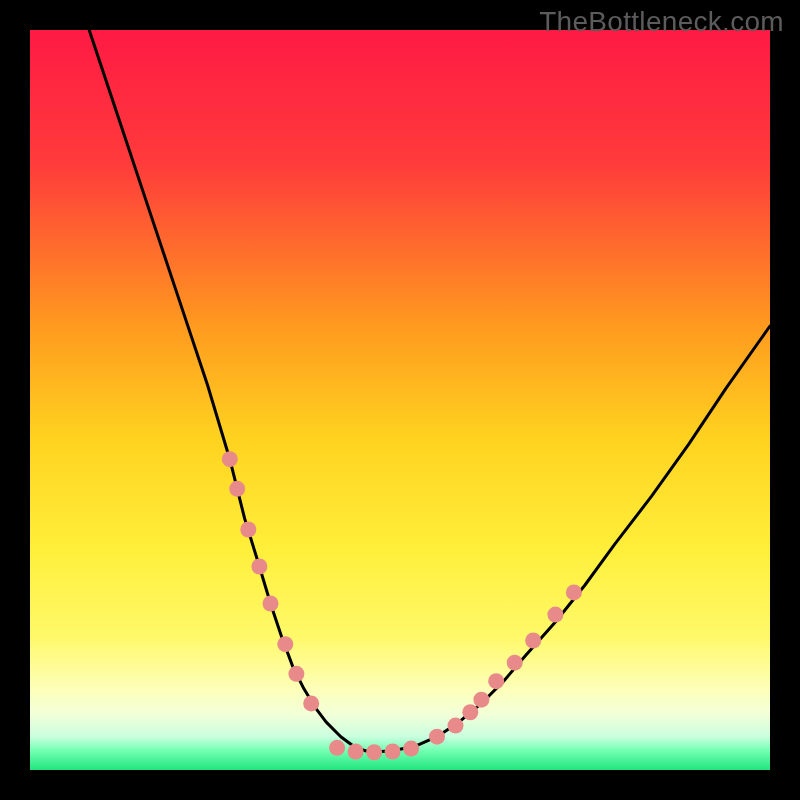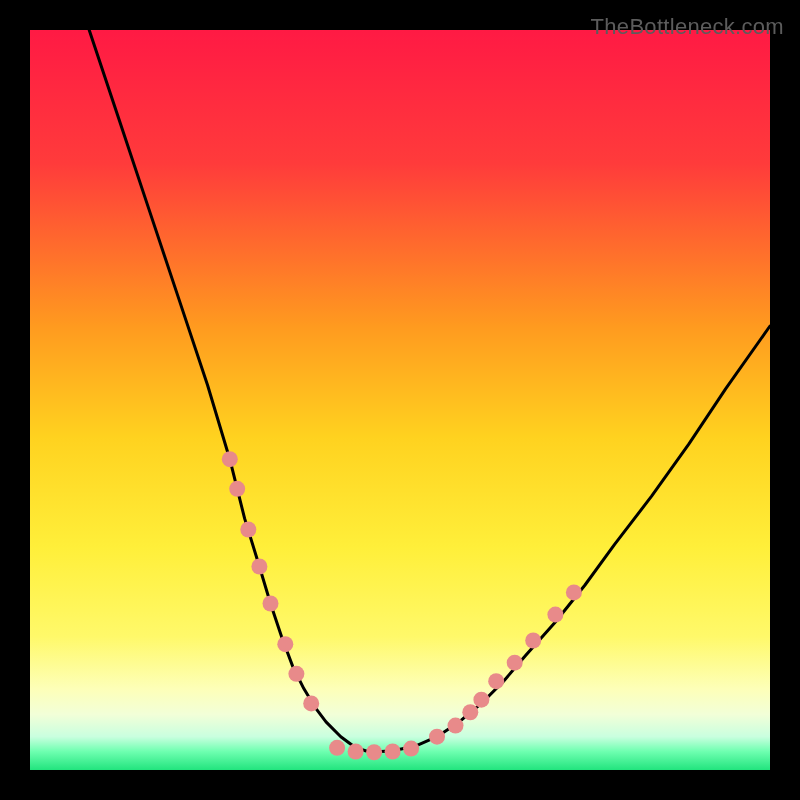--- a/index.html
+++ b/index.html
@@ -9,25 +9,24 @@
     height: 800px;
     background: #000;
     font-family: Arial, sans-serif;
     position: relative;
   }
   .watermark {
     position: absolute;
     top: 6px;
     right: 16px;
     color: #5c5c5c;
-    font-size: 22px;
+    font-size: 28px;
     font-weight: 500;
     z-index: 10;
     letter-spacing: 0.3px;
-    margin-top: 8px;
   }
   .plot {
     position: absolute;
     top: 30px;
     left: 30px;
     width: 740px;
     height: 740px;
   }
   svg { display: block; }
 </style>

